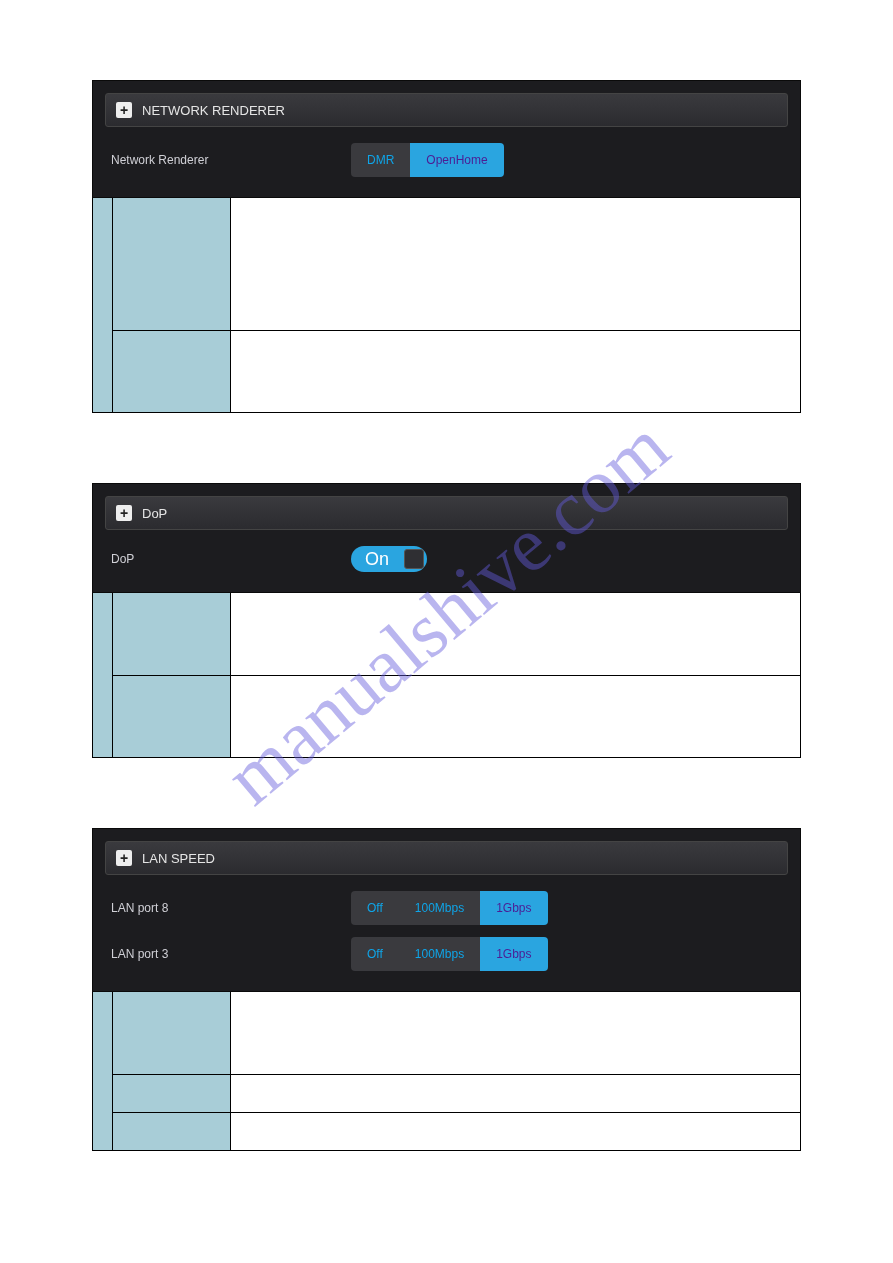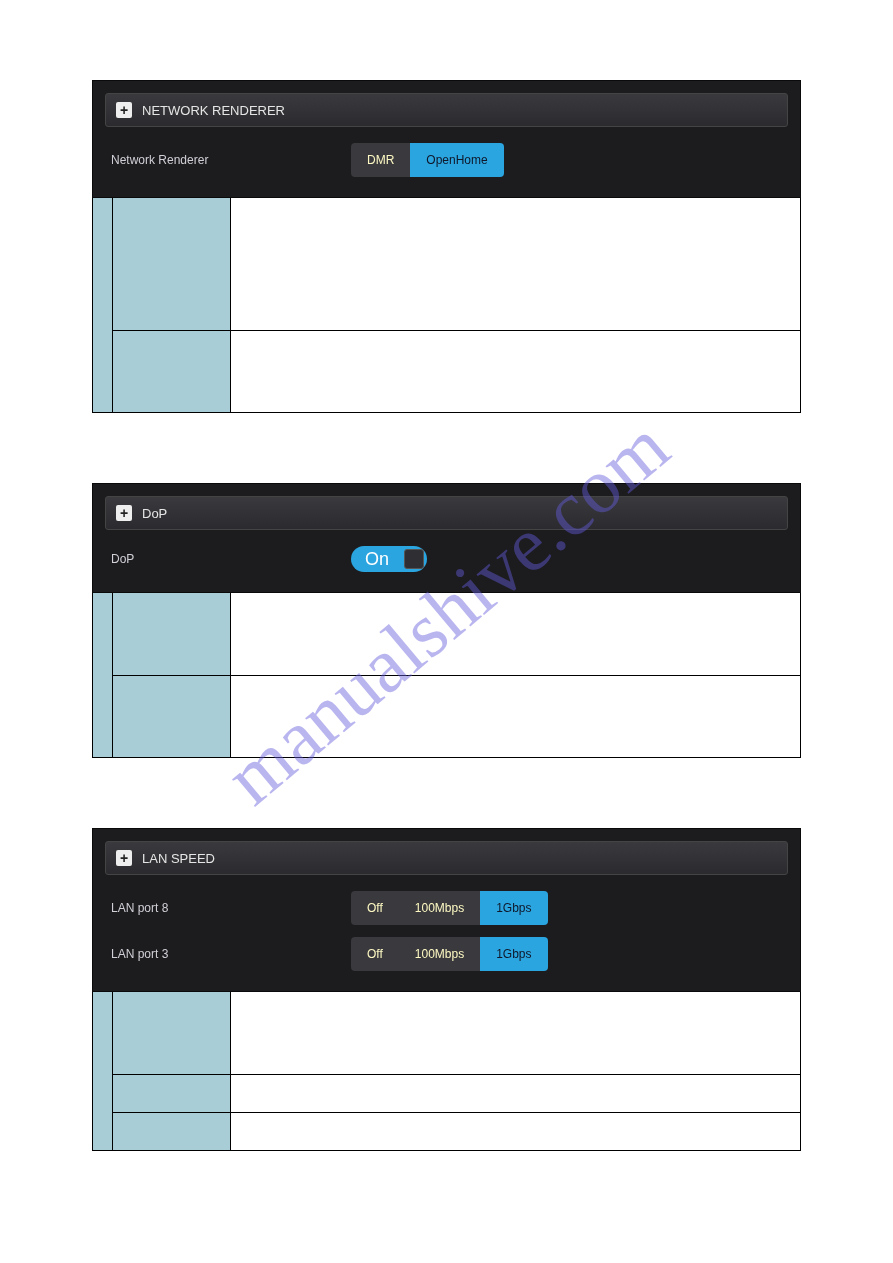--- a/index.html
+++ b/index.html
@@ -64,29 +64,29 @@
     width: 240px;
     flex-shrink: 0;
   }
   .btn-group {
     display: flex;
     border-radius: 4px;
     overflow: hidden;
   }
   .btn {
     background: #3a3a3e;
-    color: #fef9c3;
+    color: #0ea5e9;
     border: none;
     padding: 10px 16px;
     font-size: 12px;
     cursor: pointer;
   }
   .btn.active {
     background: #2aa5e0;
-    color: #0f172a;
+    color: #4c1d95;
   }
   .toggle {
     display: flex;
     align-items: center;
     background: #3a3a3e;
     border-radius: 14px;
     padding: 2px;
     width: 76px;
     height: 26px;
     position: relative;

